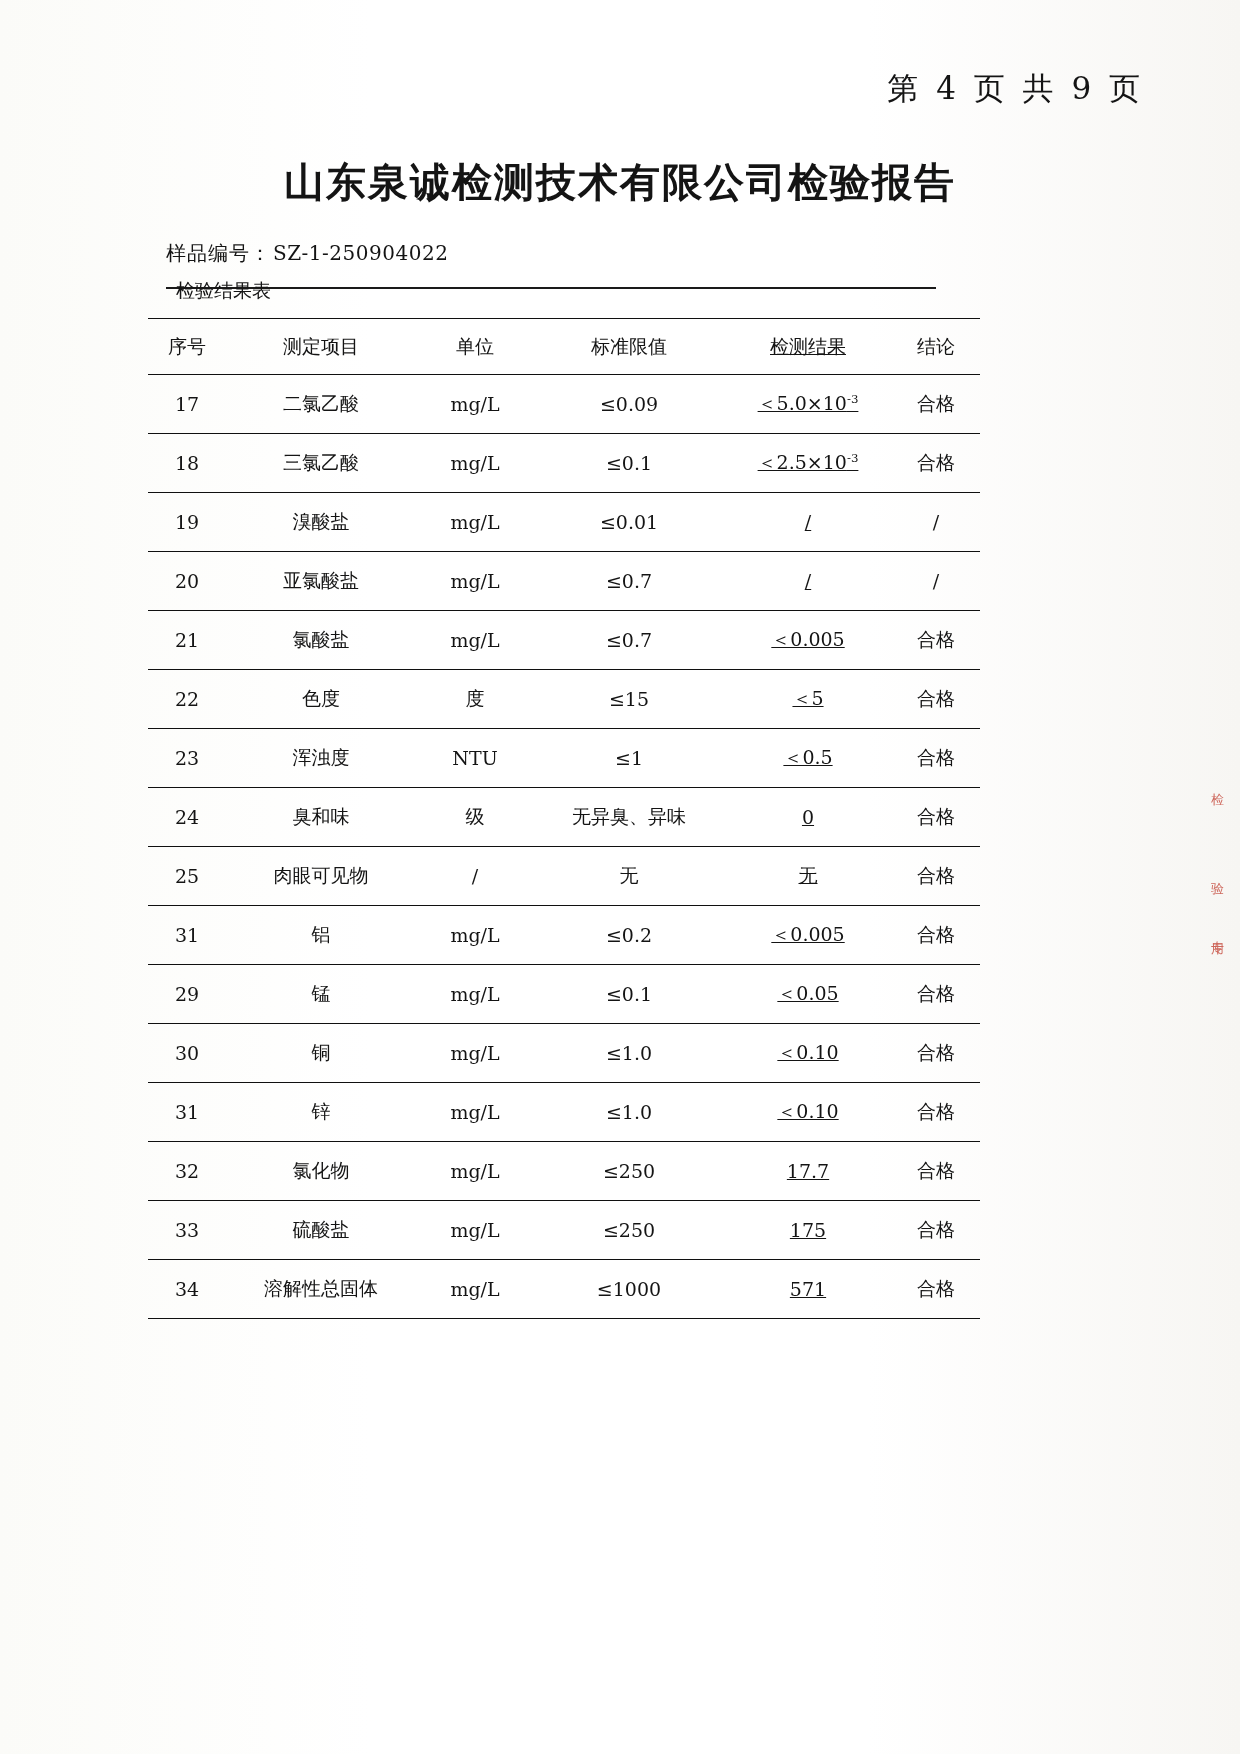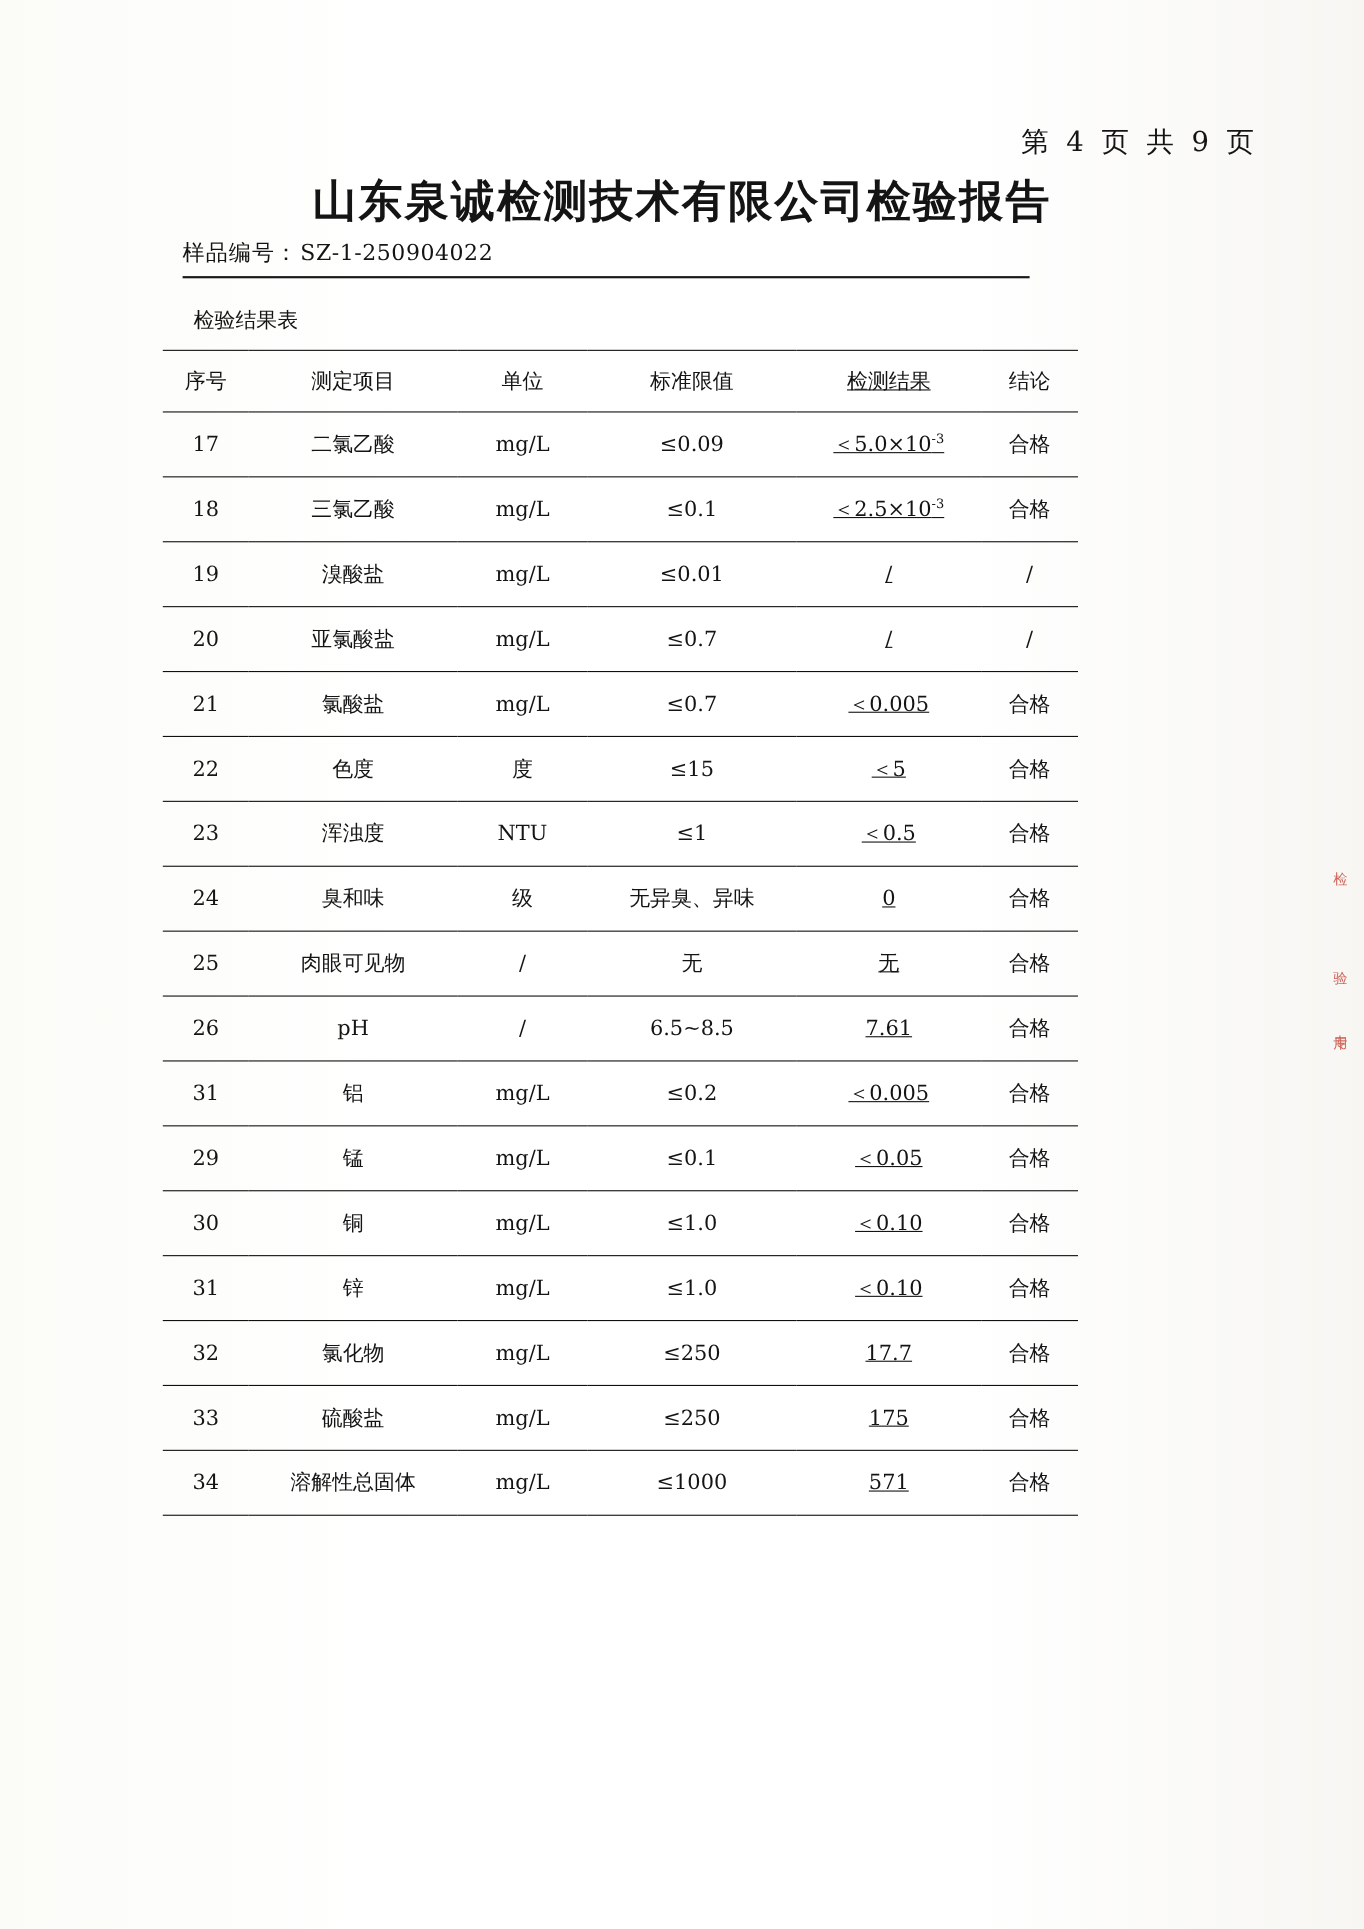--- a/index.html
+++ b/index.html
@@ -23,44 +23,43 @@
   
   .paper-tint {
     position: absolute;
     inset: 0;
     background: linear-gradient(90deg, #fbfbf8 0%, #ffffff 30%, #ffffff 70%, #f7f6f3 100%);
   }
   .page-number {
     position: absolute;
     top: 68px;
     right: 96px;
-    font-size: 25px;
+    font-size: 31px;
     letter-spacing: 4px;
     font-family: "DejaVu Serif", serif;
     white-space: nowrap;
-    margin-top: 44px;
   }
   .doc-title {
     position: absolute;
     top: 155px;
     left: 0;
     width: 100%;
     text-align: center;
     font-size: 40px;
     font-weight: bold;
     letter-spacing: 2px;
     font-family: "DejaVu Serif", serif;
   }
   .sample-line {
     position: absolute;
-    top: 216px;
+    top: 240px;
     left: 166px;
     width: 770px;
     font-size: 20px;
-    padding-bottom: 8px;
+    padding-bottom: 20px;
     border-bottom: 2px solid #1a1a1a;
     font-family: "DejaVu Serif", serif;
     white-space: nowrap;
   }
   .sample-label { letter-spacing: 1px; }
   .sample-value { margin-left: 2px; letter-spacing: 0.5px; }
   .section-title {
     position: absolute;
     top: 278px;
     left: 176px;
@@ -209,28 +208,20 @@
         </tr>
         <tr>
           <td class="c-no">25</td>
           <td class="c-item">肉眼可见物</td>
           <td class="c-unit">/</td>
           <td class="c-limit">无</td>
           <td class="c-res">无</td>
           <td class="c-con">合格</td>
         </tr>
         <tr>
-          <td class="c-no">26</td>
-          <td class="c-item">pH</td>
-          <td class="c-unit">/</td>
-          <td class="c-limit">6.5~8.5</td>
-          <td class="c-res">7.61</td>
-          <td class="c-con">合格</td>
-        </tr>
-        <tr>
           <td class="c-no">31</td>
           <td class="c-item">铝</td>
           <td class="c-unit">mg/L</td>
           <td class="c-limit">≤0.2</td>
           <td class="c-res">＜0.005</td>
           <td class="c-con">合格</td>
         </tr>
         <tr>
           <td class="c-no">29</td>
           <td class="c-item">锰</td>

